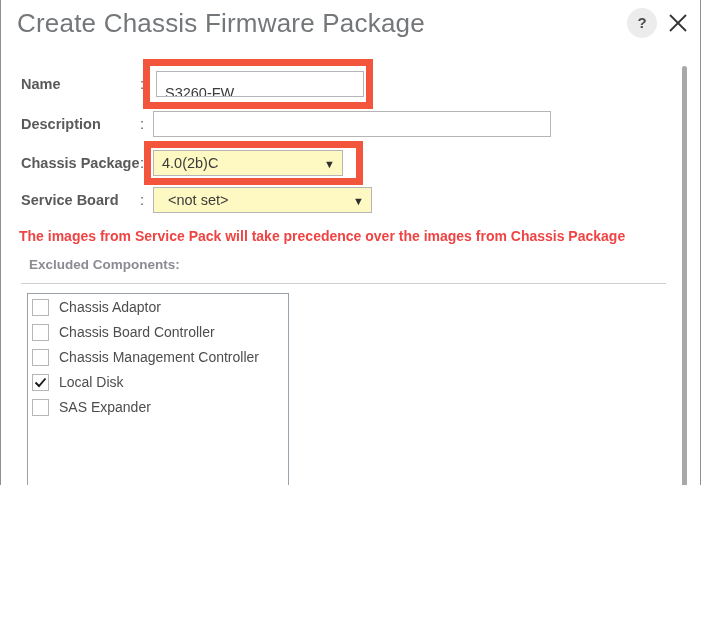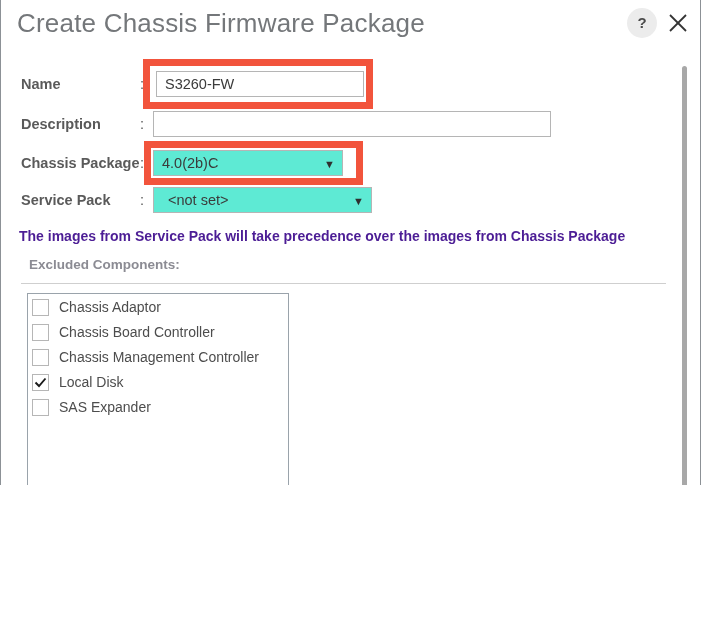--- a/index.html
+++ b/index.html
@@ -104,31 +104,31 @@
   .finput {
     position: absolute;
     top: 0;
     height: 26px;
     box-sizing: border-box;
     border: 1px solid #b5b5b5;
     background: #ffffff;
     font-size: 14.5px;
     color: #3b3b3b;
     line-height: 24px;
-    padding: 0 8px;
+    padding: 9px 8px;
     white-space: nowrap;
     overflow: hidden;
   }
   .fselect {
     position: absolute;
     top: 0;
     height: 26px;
     box-sizing: border-box;
     border: 1px solid #b5b5b5;
-    background: #5eead4;
+    background: #fef9c3;
     font-size: 14.5px;
     color: #3b3b3b;
     line-height: 24px;
     padding: 0 8px;
     white-space: nowrap;
     cursor: pointer;
   }
   .caret {
     position: absolute;
     right: 7px;
@@ -146,21 +146,21 @@
     pointer-events: none;
   }
 
   
   .notice {
     position: absolute;
     left: 18px;
     top: 228px;
     font-size: 14px;
     font-weight: bold;
-    color: #4c1d95;
+    color: #ef4444;
     white-space: nowrap;
   }
   .excl-label {
     position: absolute;
     left: 28px;
     top: 257px;
     font-size: 13.5px;
     font-weight: bold;
     color: #8b8b93;
   }
@@ -276,21 +276,21 @@
     <span class="flabel">Chassis Package</span>
     <span class="fcolon">:</span>
     <div class="fselect" style="left:152px; width:190px;">
       <span>4.0(2b)C</span>
       <span class="caret">▼</span>
     </div>
   </div>
   <div class="redbox" style="left:143px; top:141px; width:219px; height:44px;"></div>
 
   <div class="frow" style="top:187px;">
-    <span class="flabel">Service Pack</span>
+    <span class="flabel">Service Board</span>
     <span class="fcolon">:</span>
     <div class="fselect" style="left:152px; width:219px;padding-left:14px;">
       <span>&lt;not set&gt;</span>
       <span class="caret">▼</span>
     </div>
   </div>
 
   <div class="notice">The images from Service Pack will take precedence over the images from Chassis Package</div>
   <div class="excl-label">Excluded Components:</div>
   <div class="hr"></div>

